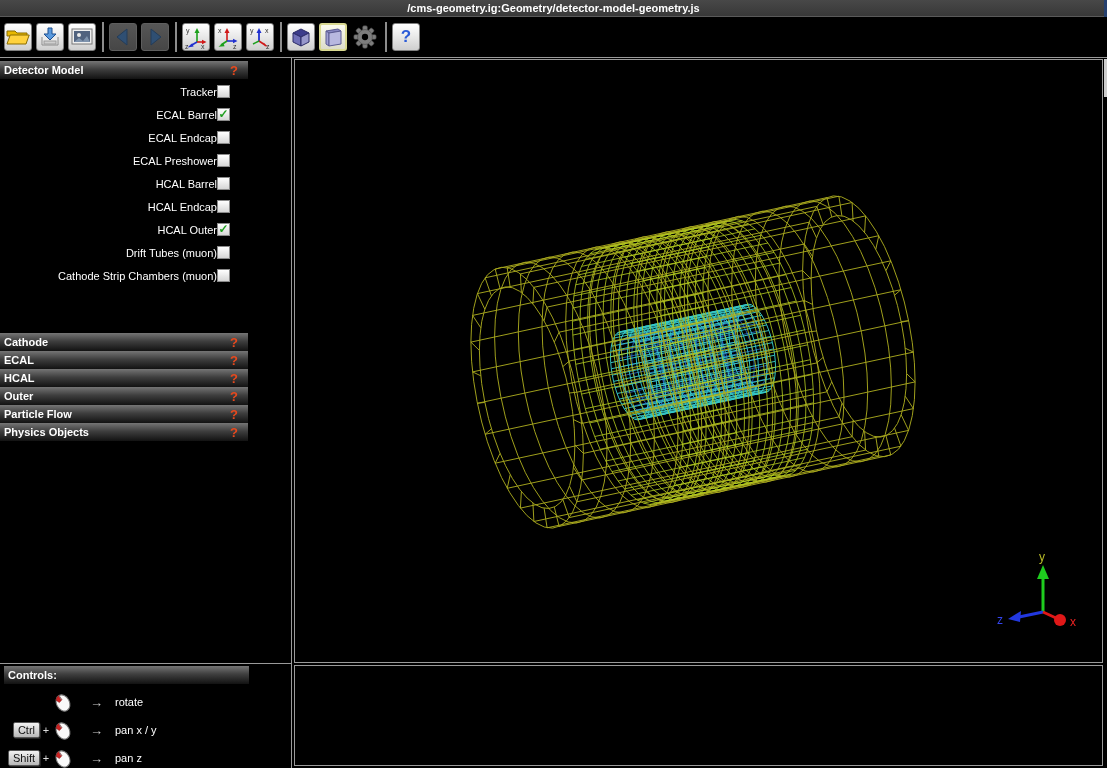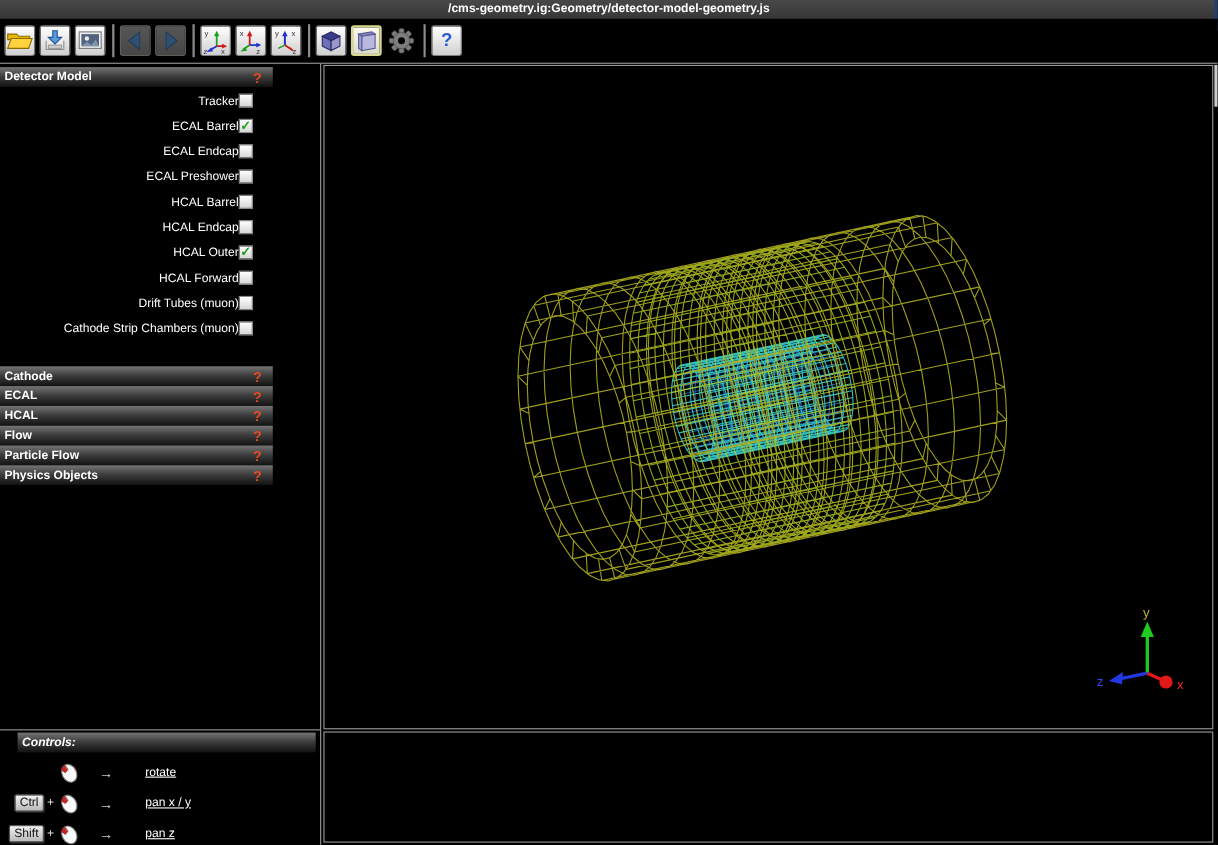--- a/index.html
+++ b/index.html
@@ -62,32 +62,32 @@
     width:13px;height:13px;box-sizing:border-box;
     background:linear-gradient(180deg,#ffffff,#d6d6d6);
     border:1px solid #8a8a8a;
     font-size:12px;line-height:11px;text-align:center;
     color:#1f9e1f;font-weight:bold;
   }
   #detector-header{position:absolute;left:0;top:61px;}
   #section-bars{position:absolute;left:0;top:333px;}
   
   #controls{position:absolute;left:0;top:666px;width:291px;}
-  .ctl-header{width:271px;margin-left:16px;font-style:italic;}
+  .ctl-header{width:245px;margin-left:4px;}
   .ctl-row{display:flex;align-items:center;height:28px;font-size:11px;color:#fff;}
   .key-slot{width:40px;display:flex;justify-content:flex-end;}
   .key-btn{
     background:linear-gradient(180deg,#f2f2f2,#b8b8b8);
     border:1px solid #555;border-radius:2px;color:#111;
     font-size:11px;padding:1px 4px;box-shadow:1px 1px 0 #222;margin-left:20px;
   }
   .plus{width:12px;text-align:center;color:#ddd;}
   .mouse-slot{width:24px;margin-left:1px;}
   .arr{margin-left:13px;width:22px;color:#ccc;font-size:13px;}
-  .action{margin-left:20px;color:#fff;text-decoration:underline;}
+  .action{margin-left:3px;color:#fff;}
   svg{display:block;}
 </style>
 </head>
 <body>
 
 <div class="titlebar">/cms-geometry.ig:Geometry/detector-model-geometry.js</div>
 <div class="titlebar-blue"></div>
 
 <div class="toolbar">
   <div class="tbtn">
@@ -226,24 +226,20 @@
   </div>
   <div class="dm-row">
     <span>HCAL Endcap</span>
     <span class="checkbox"></span>
   </div>
   <div class="dm-row">
     <span>HCAL Outer</span>
     <span class="checkbox">✓</span>
   </div>
   <div class="dm-row">
-    <span>HCAL Forward</span>
-    <span class="checkbox"></span>
-  </div>
-  <div class="dm-row">
     <span>Drift Tubes (muon)</span>
     <span class="checkbox"></span>
   </div>
   <div class="dm-row">
     <span>Cathode Strip Chambers (muon)</span>
     <span class="checkbox"></span>
   </div>
 </div>
 
 <div id="section-bars">
@@ -253,21 +249,21 @@
   </div>
   <div class="bar">
     <span>ECAL</span>
     <span class="help-q">?</span>
   </div>
   <div class="bar">
     <span>HCAL</span>
     <span class="help-q">?</span>
   </div>
   <div class="bar">
-    <span>Flow</span>
+    <span>Outer</span>
     <span class="help-q">?</span>
   </div>
   <div class="bar">
     <span>Particle Flow</span>
     <span class="help-q">?</span>
   </div>
   <div class="bar">
     <span>Physics Objects</span>
     <span class="help-q">?</span>
   </div>

